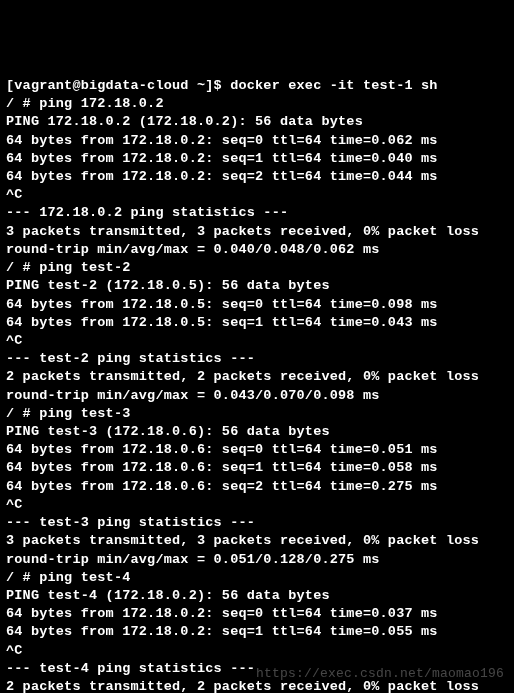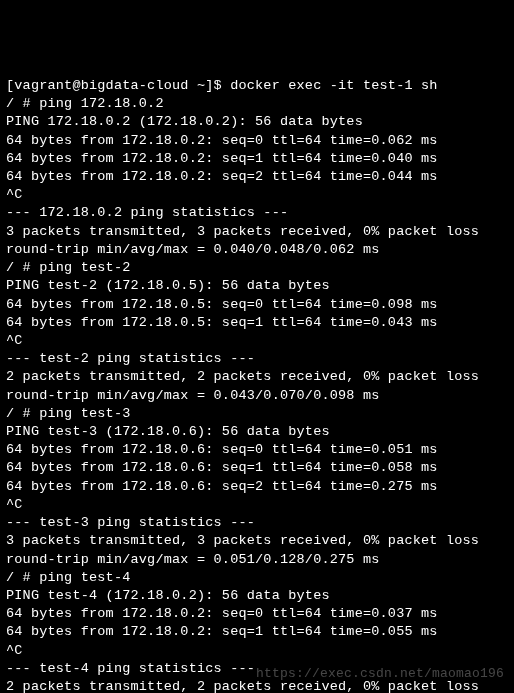--- a/index.html
+++ b/index.html
@@ -15,20 +15,21 @@
       line-height: 1.35;
       padding: 4px 6px;
       width: 514px;
       height: 693px;
       overflow: hidden;
       white-space: pre;
       letter-spacing: 0.2px;
     }
     .line {
       display: block;
+      font-weight: bold;
     }
     .watermark {
       position: absolute;
       right: 10px;
       bottom: 10px;
       color: rgba(200,200,200,0.35);
       font-size: 13px;
       pointer-events: none;
     }
   </style>

